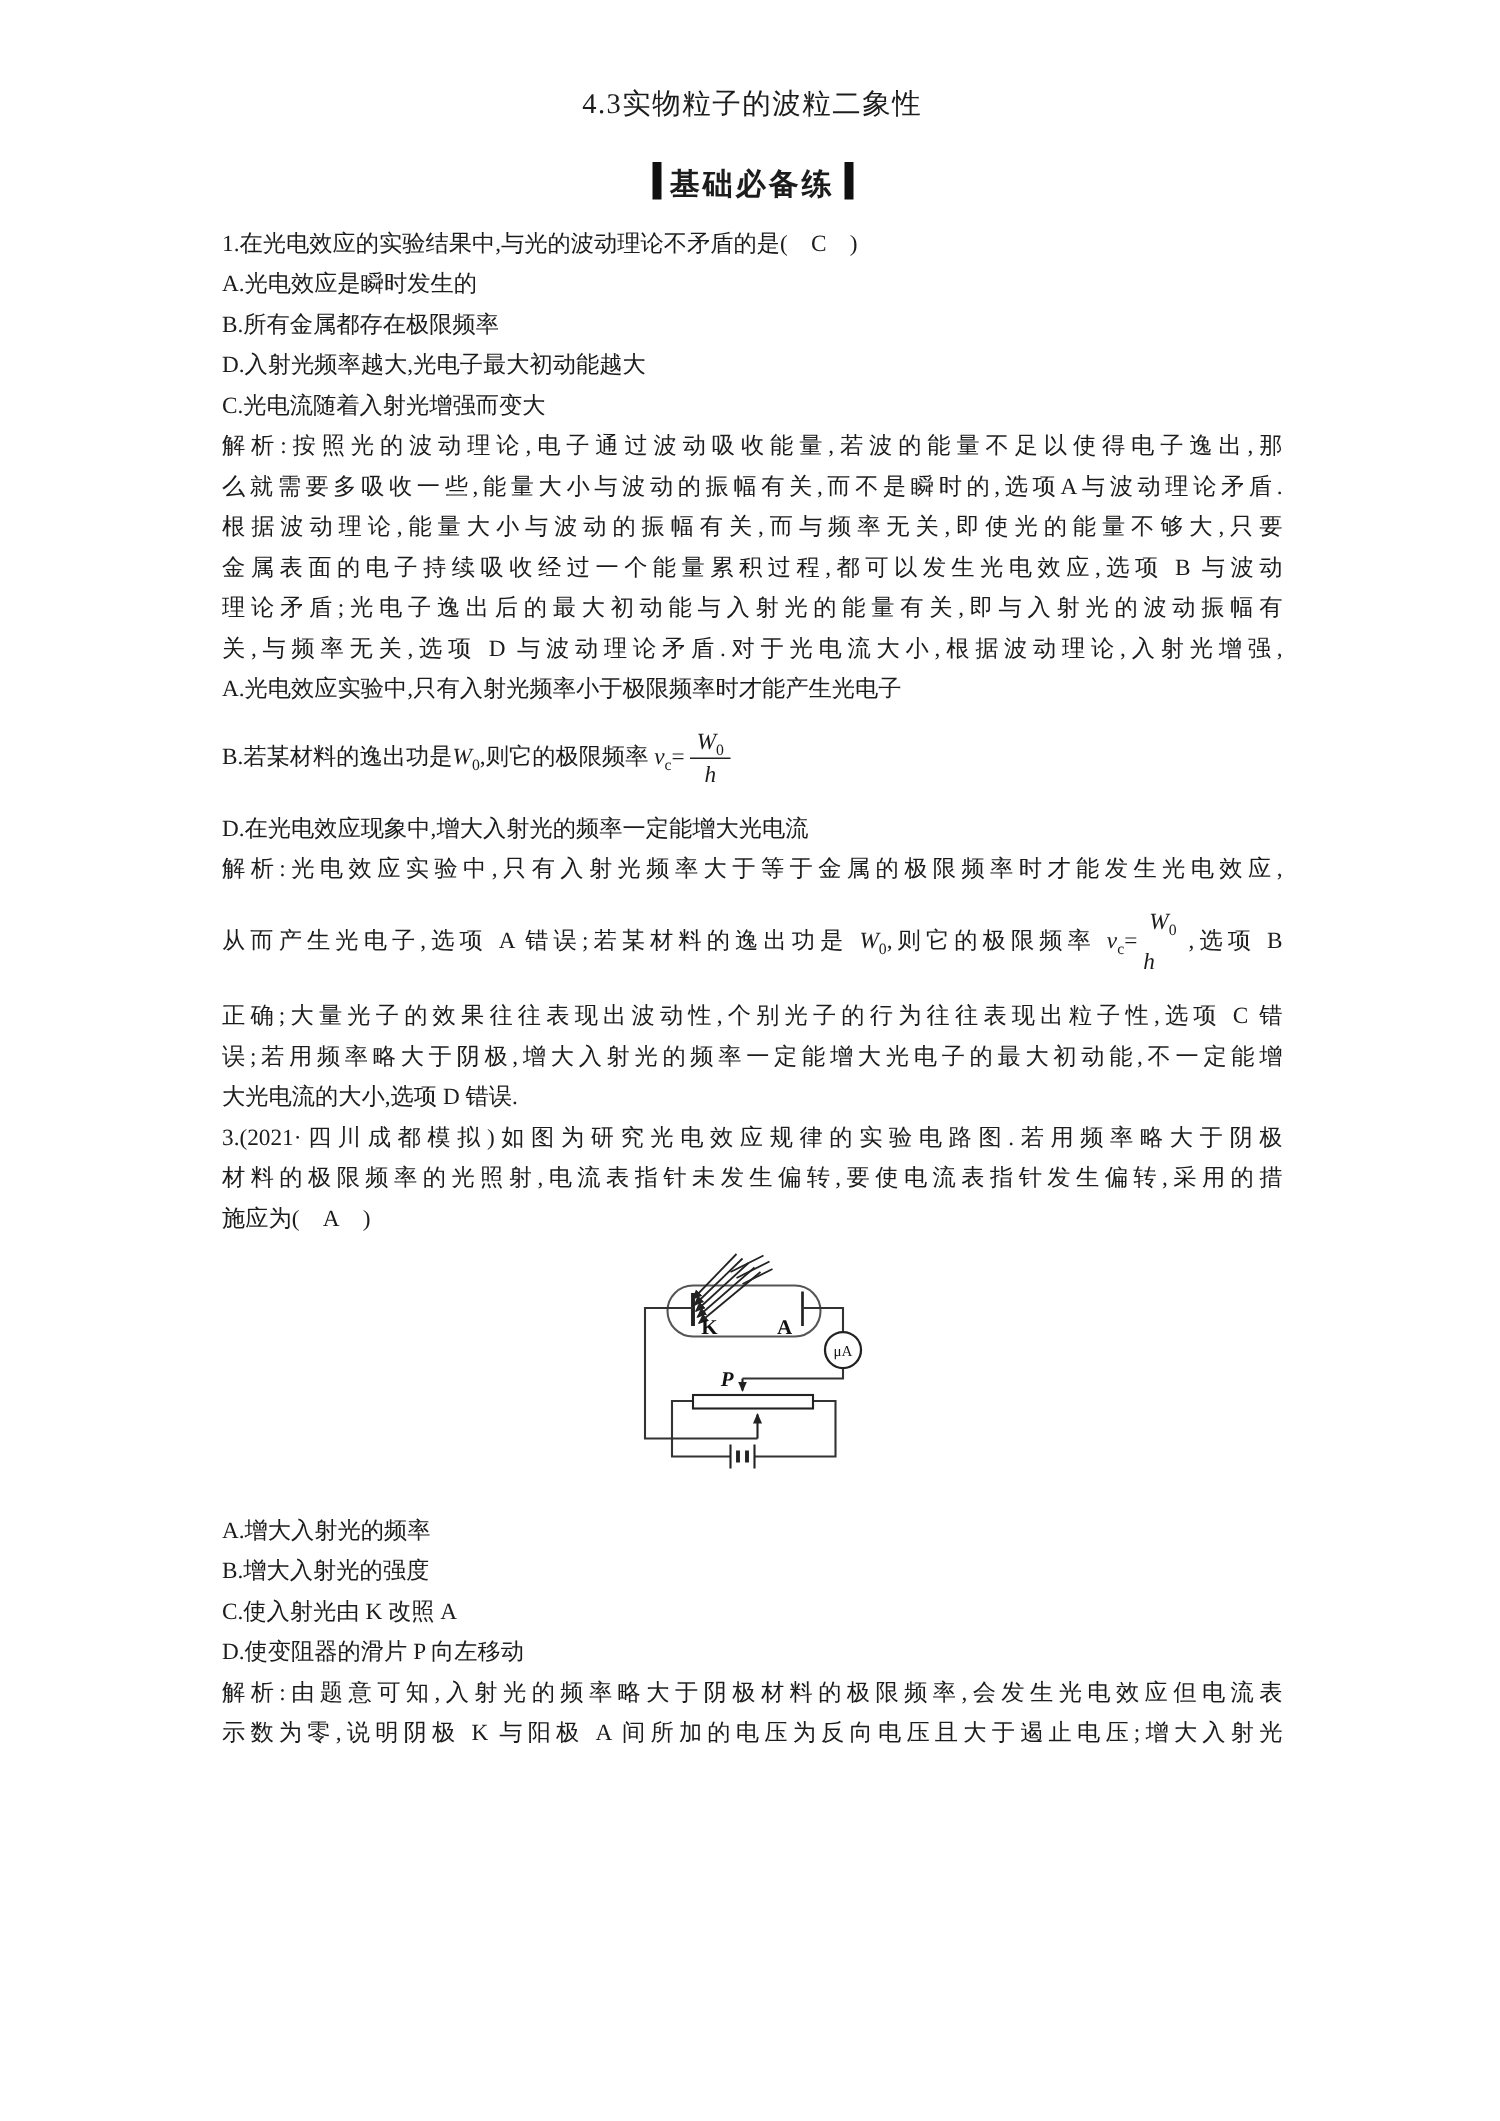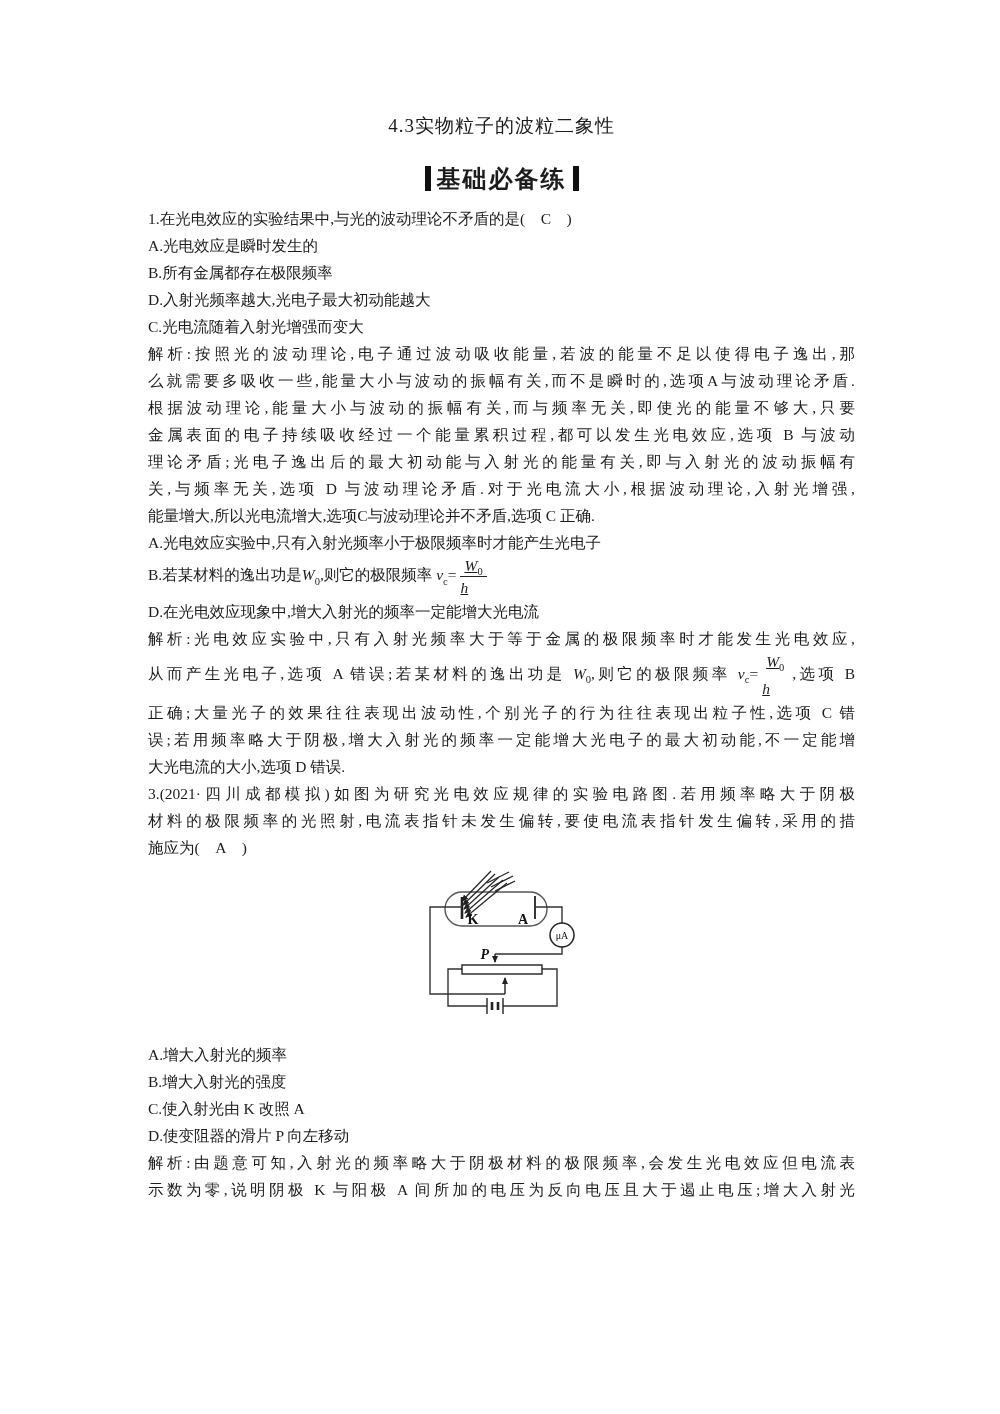--- a/index.html
+++ b/index.html
@@ -1,38 +1,38 @@
 <!DOCTYPE html>
 <html><head>
 <meta charset="utf-8">
 <style>
   html,body{margin:0;padding:0;background:#ffffff;}
   .page{
     width:1000px;height:1298px;box-sizing:border-box;
-    padding:112px 145px 0 148px;background:#fff;
+    padding:56px 145px 0 148px;background:#fff;
     font-family:"Liberation Serif","DejaVu Serif",serif;
     color:#1c1c1c;position:relative;overflow:hidden;
   }
   .title{
     font-size:19px;font-weight:400;text-align:center;
     margin:0 0 22px 0;line-height:28px;letter-spacing:1px;
   }
   .sec-header{
-    text-align:center;margin:0 0 9px 0;font-size:24px;font-weight:700;
+    text-align:center;margin:0 0 9px 0;font-size:20px;font-weight:700;
     letter-spacing:2px;line-height:34px;
   }
   .bar{display:inline-block;width:6px;height:25px;background:#101010;
     vertical-align:-4px;margin:0 6px;}
   .line{font-size:15.5px;line-height:27px;}
   .jline{font-size:15.5px;line-height:27px;text-align:justify;
     text-align-last:justify;text-justify:inter-character;}
   i{font-style:italic;}
   sub{font-size:10.5px;line-height:0;}
-  .frac{display:inline-block;vertical-align:middle;text-align:left;
-    margin:0 4px;line-height:1.25;font-size:15.5px;text-decoration:underline;}
+  .frac{display:inline-block;vertical-align:middle;text-align:center;
+    margin:12px 4px;line-height:1.25;font-size:15.5px;}
   .frac .num{display:block;padding:0 4px 1px 4px;border-bottom:1.4px solid #222;}
   .frac .den{display:block;padding-top:1px;}
   .frac.nobar .num{border-bottom:none;padding-bottom:7px;}
   .figure{margin:6px 0 8px 247px;width:205px;}
   svg text{font-family:"Liberation Serif","DejaVu Serif",serif;}
 </style>
 </head>
 <body>
 
 <div class="page">
@@ -47,21 +47,20 @@
   <div class="line">A.光电效应是瞬时发生的</div>
   <div class="line">B.所有金属都存在极限频率</div>
   <div class="line">D.入射光频率越大,光电子最大初动能越大</div>
   <div class="line">C.光电流随着入射光增强而变大</div>
   <div class="jline">解析:按照光的波动理论,电子通过波动吸收能量,若波的能量不足以使得电子逸出,那</div>
   <div class="jline">么就需要多吸收一些,能量大小与波动的振幅有关,而不是瞬时的,选项A与波动理论矛盾.</div>
   <div class="jline">根据波动理论,能量大小与波动的振幅有关,而与频率无关,即使光的能量不够大,只要</div>
   <div class="jline">金属表面的电子持续吸收经过一个能量累积过程,都可以发生光电效应,选项 B 与波动</div>
   <div class="jline">理论矛盾;光电子逸出后的最大初动能与入射光的能量有关,即与入射光的波动振幅有</div>
   <div class="jline">关,与频率无关,选项 D 与波动理论矛盾.对于光电流大小,根据波动理论,入射光增强,</div>
-  <div class="line">能量增大,所以光电流增大,选项C与波动理论并不矛盾,选项 C 正确.</div>
 
   <div class="line">A.光电效应实验中,只有入射光频率小于极限频率时才能产生光电子</div>
   <div class="line"><span>B.若某材料的逸出功是</span><i>W</i><sub>0</sub><span>,则它的极限频率 </span><i>ν</i><sub>c</sub><span>=</span><span class="frac"><span class="num"><i>W</i><sub>0</sub></span><span class="den"><i>h</i></span></span>
   </div>
   <div class="line">D.在光电效应现象中,增大入射光的频率一定能增大光电流</div>
   <div class="jline">解析:光电效应实验中,只有入射光频率大于等于金属的极限频率时才能发生光电效应,</div>
   <div class="jline"><span>从而产生光电子,选项 A 错误;若某材料的逸出功是 </span><i>W</i><sub>0</sub><span>,则它的极限频率 </span><i>ν</i><sub>c</sub><span>=</span><span class="frac nobar"><span class="num"><i>W</i><sub>0</sub></span><span class="den"><i>h</i></span></span><span>,选项 B</span>
   </div>
   <div class="jline">正确;大量光子的效果往往表现出波动性,个别光子的行为往往表现出粒子性,选项 C 错</div>
   <div class="jline">误;若用频率略大于阴极,增大入射光的频率一定能增大光电子的最大初动能,不一定能增</div>

